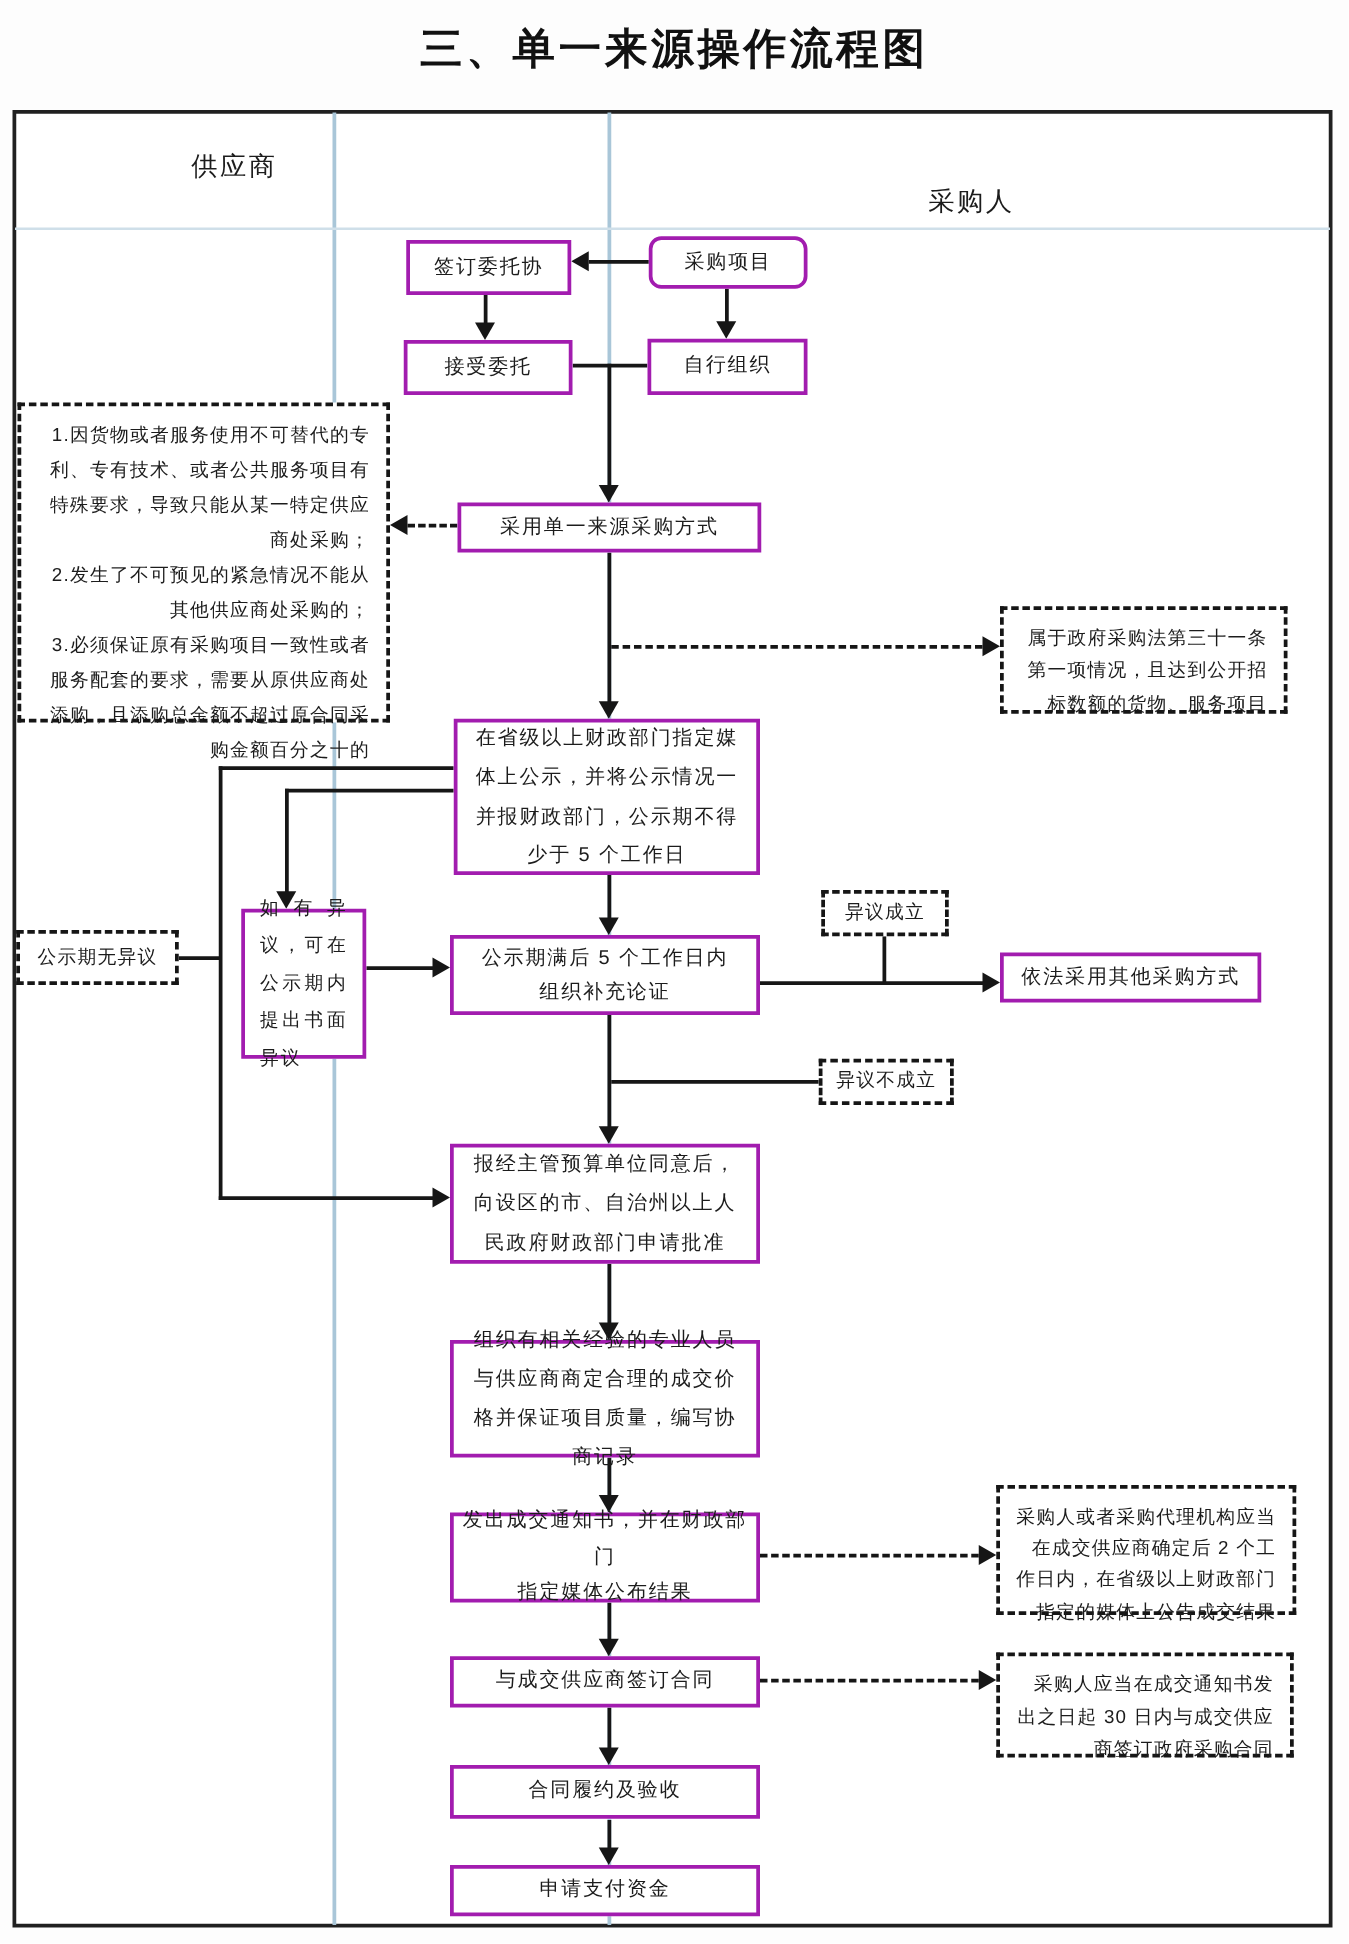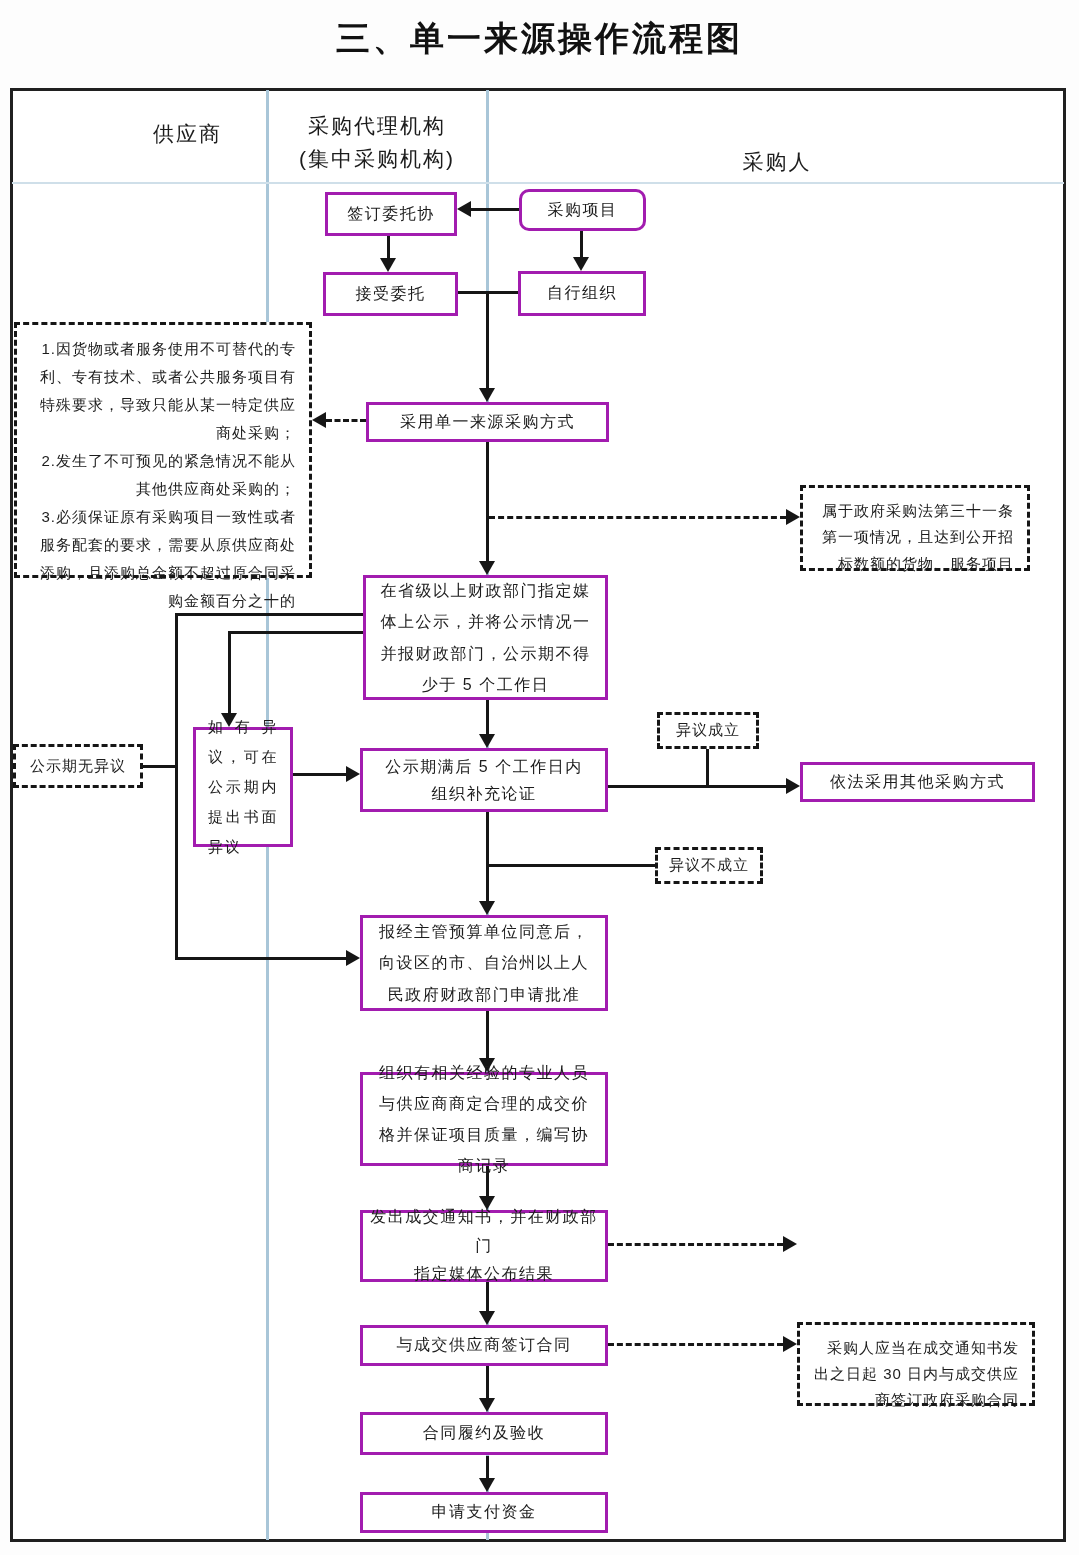--- a/index.html
+++ b/index.html
@@ -36,22 +36,20 @@
 <div class="page">
 
   <div class="title">三、单一来源操作流程图</div>
 
   <div class="frame"></div>
   <div class="lane-v" style="left:266px;"></div>
   <div class="lane-v" style="left:486px;"></div>
   <div class="lane-h"></div>
 
   <div class="lane-label" style="left:26px;top:118px;width:257px;padding-left:33px;">供应商</div>
-  <div class="lane-label" style="left:267px;top:110px;width:220px;">采购代理机构
-(集中采购机构)</div>
   <div class="lane-label" style="left:487px;top:118px;width:580px;margin-top:28px;">采购人</div>
 
   <div class="box" style="left:325px;top:192px;width:132px;height:44px;">签订委托协</div>
   <div class="box" style="left:519px;top:189px;width:127px;height:42px;border-radius:10px;">采购项目</div>
   <div class="box" style="left:323px;top:272px;width:135px;height:44px;">接受委托</div>
   <div class="box" style="left:518px;top:271px;width:128px;height:45px;">自行组织</div>
 
   <div class="note" style="left:14px;top:322px;width:298px;height:256px;font-size:15px;line-height:1.87;">1.因货物或者服务使用不可替代的专利、专有技术、或者公共服务项目有特殊要求，导致只能从某一特定供应商处采购；
 2.发生了不可预见的紧急情况不能从其他供应商处采购的；
 3.必须保证原有采购项目一致性或者服务配套的要求，需要从原供应商处添购，且添购总金额不超过原合同采购金额百分之十的</div>
@@ -65,29 +63,30 @@
   <div class="box" style="left:193px;top:727px;width:100px;height:120px;text-align:justify;padding:6px 12px;line-height:2.0;font-size:15px;">如有异议，可在公示期内提出书面异议</div>
 
   <div class="note ctr" style="left:13px;top:744px;width:130px;height:44px;">公示期无异议</div>
 
   <div class="box pre" style="left:360px;top:748px;width:248px;height:64px;line-height:1.7;">公示期满后 5 个工作日内
 组织补充论证</div>
 
   <div class="note ctr" style="left:657px;top:712px;width:102px;height:37px;">异议成立</div>
   <div class="note ctr" style="left:655px;top:847px;width:108px;height:37px;">异议不成立</div>
 
-  <div class="box" style="left:800px;top:762px;width:235px;height:40px;">依法采用其他采购方式</div>
+  <div class="box" style="left:800px;top:762px;width:209px;height:40px;">依法采用其他采购方式</div>
 
   <div class="box lefty" style="left:360px;top:915px;width:248px;height:96px;line-height:1.95;">报经主管预算单位同意后，向设区的市、自治州以上人民政府财政部门申请批准</div>
 
   <div class="box lefty" style="left:360px;top:1072px;width:248px;height:94px;line-height:1.95;">组织有相关经验的专业人员与供应商商定合理的成交价格并保证项目质量，编写协商记录</div>
 
   <div class="box pre" style="left:360px;top:1210px;width:248px;height:72px;line-height:1.8;">发出成交通知书，并在财政部门
 指定媒体公布结果</div>
 
+  <div class="note" style="left:797px;top:1188px;width:240px;height:104px;line-height:1.68;">采购人或者采购代理机构应当在成交供应商确定后 2 个工作日内，在省级以上财政部门指定的媒体上公告成交结果</div>
 
   <div class="box" style="left:360px;top:1325px;width:248px;height:41px;">与成交供应商签订合同</div>
 
   <div class="note" style="left:797px;top:1322px;width:238px;height:84px;line-height:1.72;">采购人应当在成交通知书发出之日起 30 日内与成交供应商签订政府采购合同</div>
 
   <div class="box" style="left:360px;top:1412px;width:248px;height:43px;">合同履约及验收</div>
   <div class="box" style="left:360px;top:1492px;width:248px;height:41px;">申请支付资金</div>
 
   <div class="hline" style="left:471px;top:208px;width:48px;"></div>
   <div class="arr arr-left" style="left:457px;top:201px;"></div>

